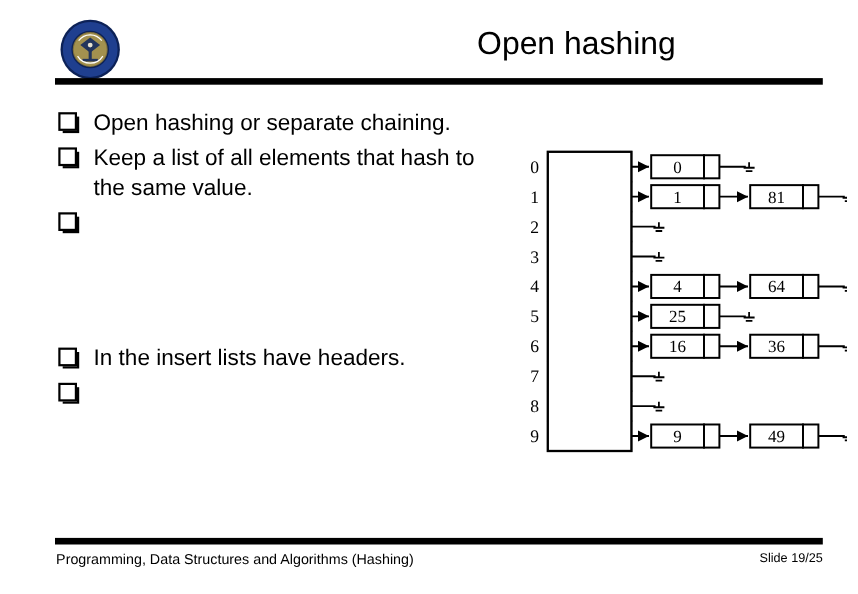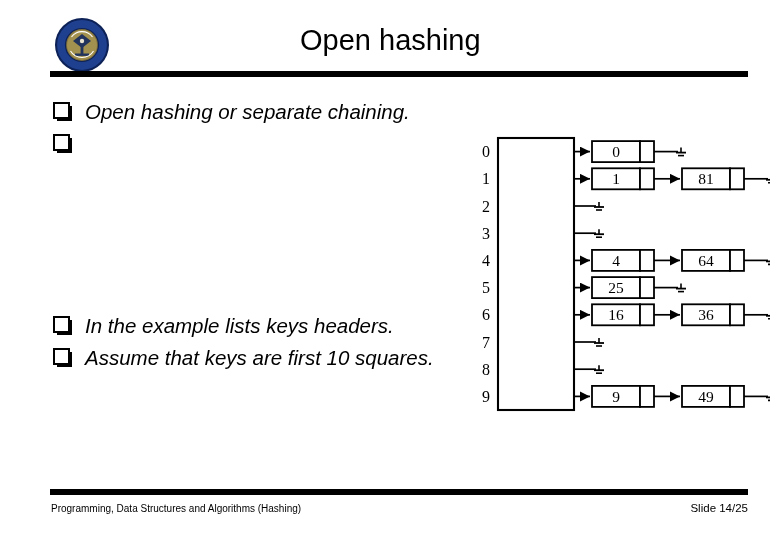--- a/index.html
+++ b/index.html
@@ -26,21 +26,21 @@
     width: 56px;
     height: 56px;
   }
 
   
   #title {
     position: absolute;
     left: 300px;
     top: 22px;
     width: 448px;
-    text-align: left;
+    text-align: center;
     font-size: 29px;
     line-height: 36px;
     color: #000000;
     letter-spacing: 0px;
     white-space: nowrap;
   }
   #title-rule {
     position: absolute;
     left: 50px;
     top: 71px;
@@ -70,21 +70,21 @@
   .bullet .bullet-mark {
     position: absolute;
     left: 8px;
     top: 4px;
     width: 13px;
     height: 13px;
     border: 2px solid #000000;
     background: #ffffff;
     box-shadow: 3px 3px 0 -1px #000000;
   }
-  .bullet .txt { display: inline; font-style: italic; }
+  .bullet .txt { display: inline; }
 
   
   #figure {
     position: absolute;
     left: 470px;
     top: 122px;
     width: 300px;
     height: 300px;
   }
   #figure-svg { display: block; }
@@ -95,21 +95,21 @@
     left: 50px;
     top: 489px;
     width: 698px;
     height: 6px;
     background: #000000;
   }
   #footer-left {
     position: absolute;
     left: 51px;
     top: 501px;
-    font-size: 10px;
+    font-size: 13px;
     line-height: 15px;
     color: #000000;
     white-space: nowrap;
   }
   #footer-right {
     position: absolute;
     right: 32px;
     top: 501px;
     font-size: 11.5px;
     line-height: 15px;
@@ -142,31 +142,34 @@
   <div id="title">Open hashing</div>
   <div id="title-rule"></div>
 
   <div class="bullet-group" id="group-a">
     <div class="bullet">
       <span class="bullet-mark"></span>
       <span class="txt">Open hashing or separate chaining.</span>
     </div>
     <div class="bullet">
       <span class="bullet-mark"></span>
+      <span class="txt">Keep a list of all elements that hash to the same value.</span>
+    </div>
+    <div class="bullet">
+      <span class="bullet-mark"></span>
     </div>
   </div>
 
   <div class="bullet-group" id="group-b">
     <div class="bullet">
       <span class="bullet-mark"></span>
-      <span class="txt">In the example lists keys headers.</span>
-    </div>
-    <div class="bullet">
-      <span class="bullet-mark"></span>
-      <span class="txt">Assume that keys are first 10 squares.</span>
+      <span class="txt">In the insert lists have headers.</span>
+    </div>
+    <div class="bullet">
+      <span class="bullet-mark"></span>
     </div>
   </div>
 
   <div id="figure">
     <svg id="figure-svg" width="300" height="300" viewBox="0 0 300 300">
       <defs>
         <marker id="arrowhead" markerWidth="7" markerHeight="7" refX="6" refY="3" orient="auto">
           <path d="M0,0 L6,3 L0,6 Z" fill="#000000"></path>
         </marker>
       </defs>
@@ -341,15 +344,15 @@
               <line x1="298" y1="278.4" x2="304" y2="278.4" stroke="#000000" stroke-width="1.6"></line>
             </g>
           </g>
           <rect x="28" y="16" width="76" height="272" fill="#ffffff" stroke="#000000" stroke-width="2.1"></rect>
         </g>
     </svg>
   </div>
 
   <div id="footer-rule"></div>
   <div id="footer-left">Programming, Data Structures and Algorithms  (Hashing)</div>
-  <div id="footer-right">Slide 14/25</div>
+  <div id="footer-right">Slide 19/25</div>
 
 </div>
 
 </body></html>

